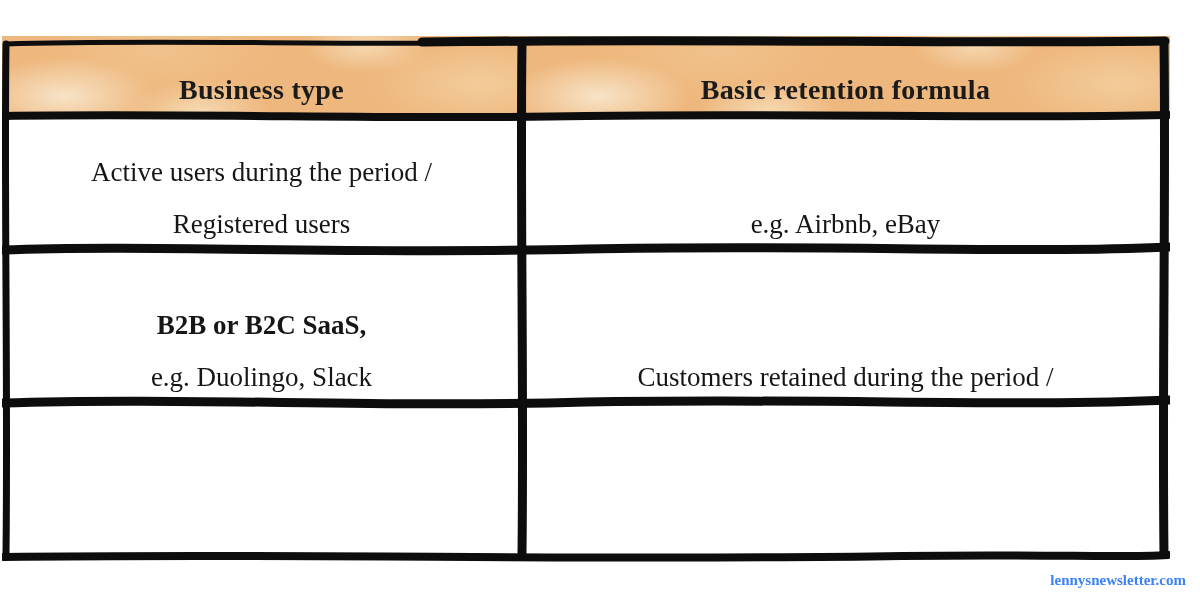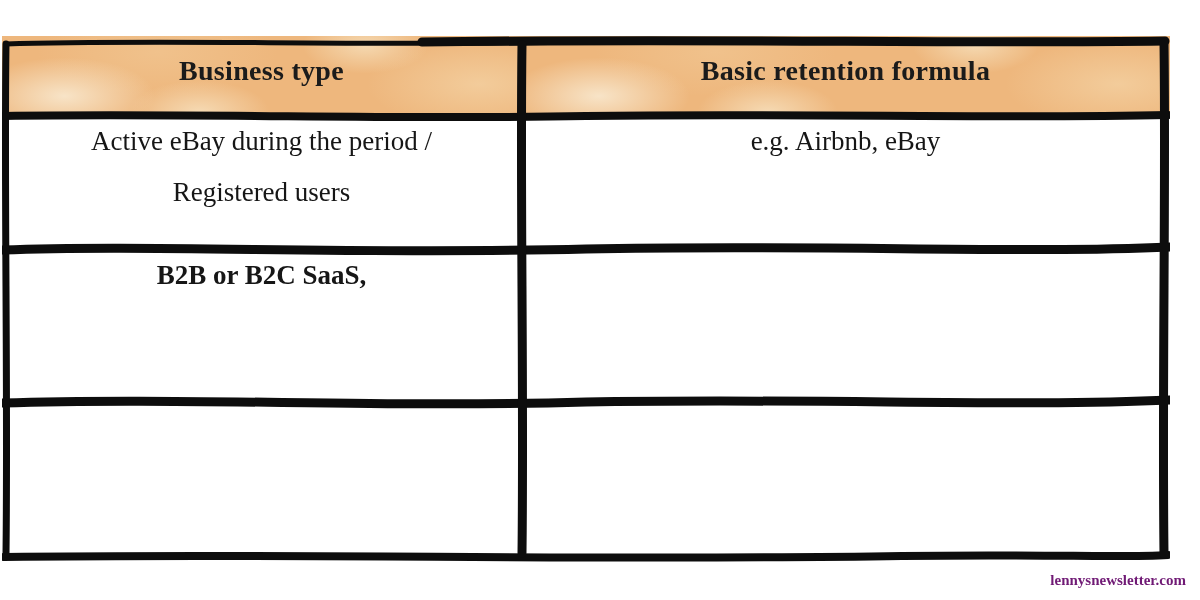--- a/index.html
+++ b/index.html
@@ -22,21 +22,21 @@
   .grid {
     display: grid;
     width: 100%;
     height: 100%;
     grid-template-columns: 519px 649px;
     grid-template-rows: 80px 134px 153px 159px;
   }
   .cell {
     display: flex;
     flex-direction: column;
-    justify-content: flex-start;
+    justify-content: flex-end;
     align-items: center;
     text-align: center;
     line-height: 1.9;
     font-size: 27px;
     padding: 0 12px;
     box-sizing: border-box;
   }
   .header-cell {
     font-weight: 700;
     font-size: 28px;
@@ -60,50 +60,52 @@
     width: 100%;
     height: 100%;
     pointer-events: none;
   }
   .credit {
     position: absolute;
     right: 14px;
     bottom: 11px;
     font-weight: 700;
     font-size: 15px;
-    color: #701a75;
+    color: #3b82f6;
   }
 </style>
 </head>
 <body>
 
 <div class="canvas">
   <div class="table-frame">
     <div class="grid">
 
       <div class="cell header-cell">
         <div>Business type</div>
       </div>
       <div class="cell header-cell">
         <div>Basic retention formula</div>
       </div>
 
       <div class="cell">
-        <div class="formula-line">Active eBay during the period /</div>
+        <div class="formula-line">Active users during the period /</div>
         <div class="formula-line">Registered users</div>
       </div>
 
       <div class="cell">
         <div class="examples-line">e.g. Airbnb, eBay</div>
       </div>
 
       <div class="cell">
         <div class="type-line">B2B or B2C SaaS,</div>
+        <div class="examples-line">e.g. Duolingo, Slack</div>
       </div>
       <div class="cell">
+        <div class="formula-line">Customers retained during the period /</div>
       </div>
 
     </div>
 
     <svg class="borders-svg" viewBox="0 0 1168 526" xmlns="http://www.w3.org/2000/svg" fill="none" stroke="#0d0d0d" stroke-linecap="round">
 
       <path d="M4,8 C150,3 350,10 584,6 C800,2 1000,8 1163,5" stroke-width="5"></path>
       <path d="M420,6 C700,2 950,8 1163,5" stroke-width="9"></path>
 
       <path d="M2,80 C200,77 400,84 584,80 C800,77 1000,83 1166,79" stroke-width="8"></path>

